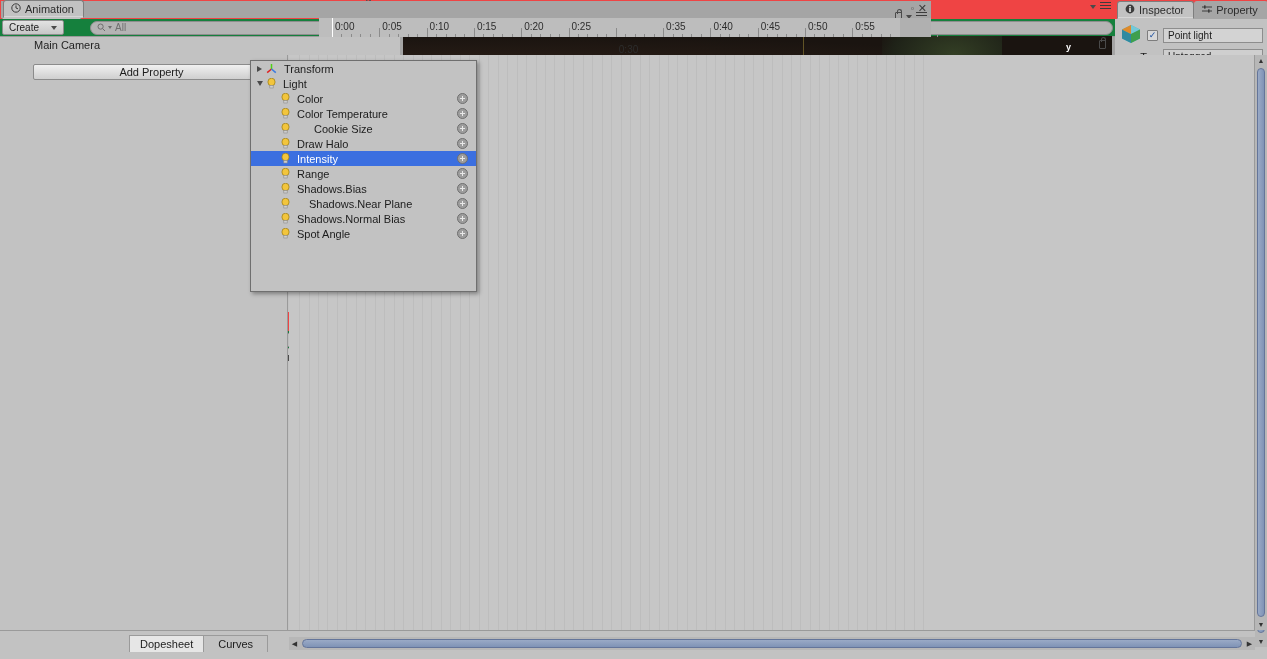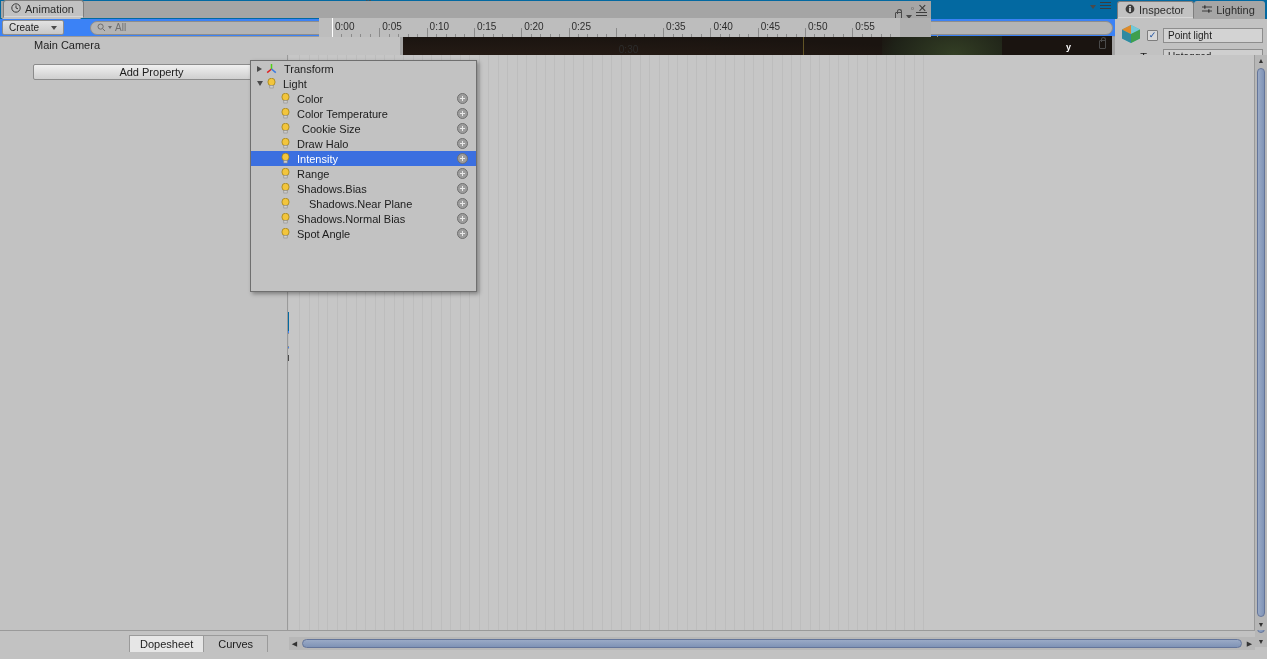--- a/index.html
+++ b/index.html
@@ -10,37 +10,37 @@
     font-family: "Liberation Sans", sans-serif;
     font-size: 11px;
     color: #1c1c1c;
     background: #c2c2c2;
   }
   .root { position: relative; width: 1267px; height: 659px; background: #a5a5a5; }
 
   
   .panel { position: absolute; background: #c2c2c2; }
   .tabbar {
-    height: 19px; background: #0369a1;
+    height: 19px; background: #ef4444;
     display: flex; align-items: flex-end; position: relative;
   }
   .tab {
     height: 18px; padding: 0 9px 0 7px;
     display: flex; align-items: center; gap: 4px;
     font-size: 11px; color: #2b2b2b;
     background: #a5a5a5; border: 1px solid transparent;
     border-top-left-radius: 3px; border-top-right-radius: 3px;
   }
   .tab.active {
     background: #c2c2c2;
     border-color: #7e7e7e #7e7e7e #c2c2c2 #7e7e7e;
     box-shadow: 0 -1px 0 #d6d6d6 inset;
   }
   .toolrow {
-    height: 18px; background: #3b82f6;
+    height: 18px; background: #15803d;
     display: flex; align-items: center; gap: 3px;
     border-bottom: 1px solid #9a9a9a; padding: 0 2px;
   }
   .btn {
     height: 15px; background: linear-gradient(#e2e2e2,#c7c7c7);
     border: 1px solid #8d8d8d; border-radius: 2px;
     display: flex; align-items: center; justify-content: center;
     padding: 0 6px; font-size: 10px; color: #202020; white-space: nowrap;
   }
   .searchbox {
@@ -576,21 +576,21 @@
       </div>
       <div class="tab">
         <span>
           <svg width="10" height="9" viewBox="0 0 10 9">
               <line x1="0" y1="2" x2="10" y2="2" stroke="#3c3c3c" stroke-width="1"></line>
               <line x1="0" y1="6" x2="10" y2="6" stroke="#3c3c3c" stroke-width="1"></line>
               <rect x="2" y="0.4" width="1.6" height="3.2" fill="#3c3c3c"></rect>
               <rect x="6" y="4.4" width="1.6" height="3.2" fill="#3c3c3c"></rect>
             </svg>
         </span>
-        <span>Lighting</span>
+        <span>Property</span>
       </div>
     </div>
 
     <div style="display:flex;align-items:center;gap:5px;padding:4px 4px 2px 5px">
       <span>
         <svg width="22" height="22" viewBox="0 0 22 22">
           <polygon points="11,2 20,6.5 20,15.5 11,20 2,15.5 2,6.5" fill="#4bb5c8"></polygon>
           <polygon points="11,2 20,6.5 11,11" fill="#74c9d8"></polygon>
           <polygon points="11,11 20,6.5 20,15.5 11,20" fill="#3f9f4e"></polygon>
           <polygon points="2,6.5 11,11 11,20 2,15.5" fill="#2f8aa0"></polygon>
@@ -952,21 +952,21 @@
                   <rect x="2.8" y="7.4" width="3.4" height="2.6" fill="#cfcfcf" stroke="#8a8a8a" stroke-width=".6"></rect>
                 </svg></span>
               <span style="margin-left: 3px;">Color Temperature</span>
               <span class="plus"></span>
             </div>
             <div class="prow" style="padding-left: 30px;">
               <span class="bulb"><svg width="9" height="11" viewBox="0 0 9 11">
                   <ellipse cx="4.5" cy="4" rx="3.6" ry="3.8" fill="#f2c53d" stroke="#9a7a10" stroke-width=".7"></ellipse>
                   <rect x="2.8" y="7.4" width="3.4" height="2.6" fill="#cfcfcf" stroke="#8a8a8a" stroke-width=".6"></rect>
                 </svg></span>
-              <span style="margin-left: 8px;">Cookie Size</span>
+              <span style="margin-left: 20px;">Cookie Size</span>
               <span class="plus"></span>
             </div>
             <div class="prow" style="padding-left: 30px;">
               <span class="bulb"><svg width="9" height="11" viewBox="0 0 9 11">
                   <ellipse cx="4.5" cy="4" rx="3.6" ry="3.8" fill="#f2c53d" stroke="#9a7a10" stroke-width=".7"></ellipse>
                   <rect x="2.8" y="7.4" width="3.4" height="2.6" fill="#cfcfcf" stroke="#8a8a8a" stroke-width=".6"></rect>
                 </svg></span>
               <span style="margin-left: 3px;">Draw Halo</span>
               <span class="plus"></span>
             </div>

